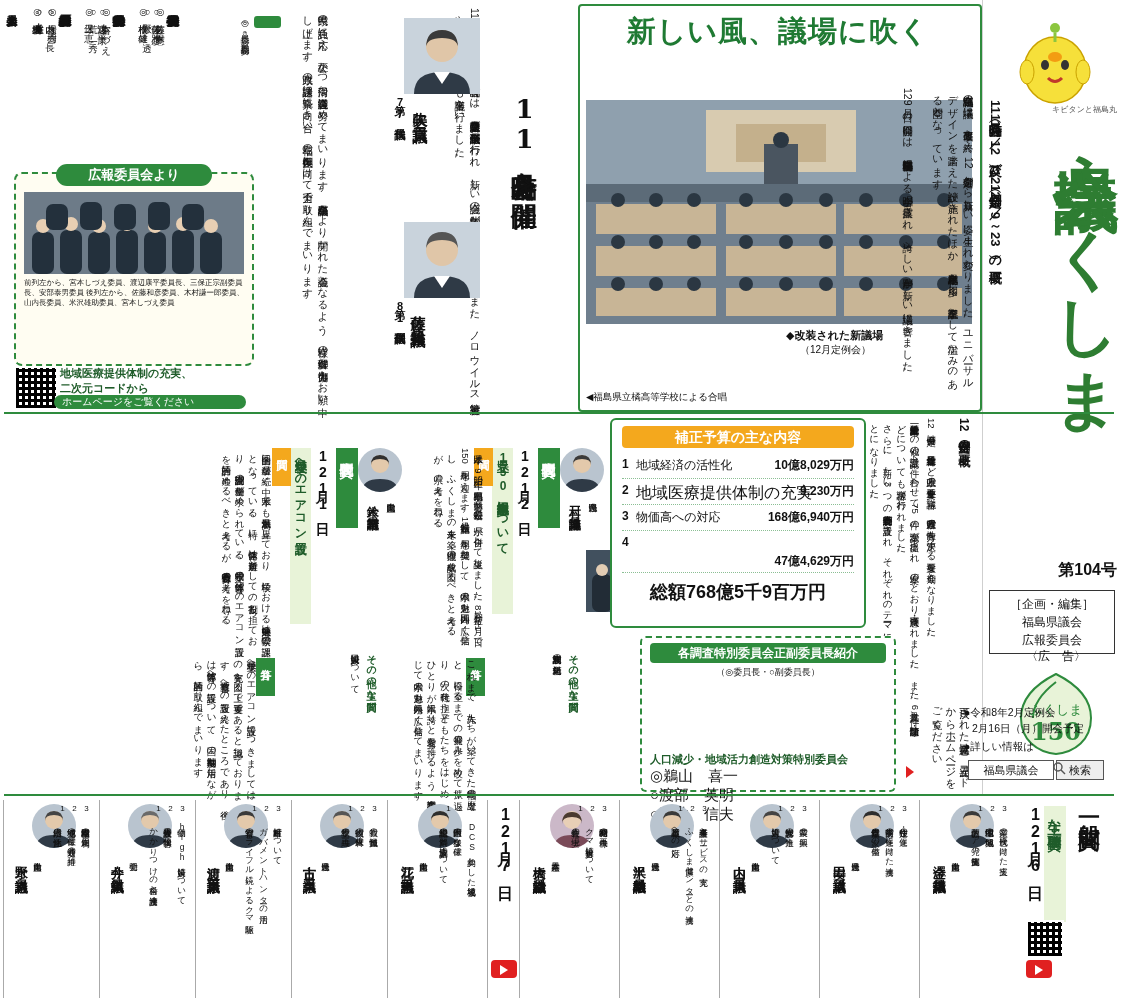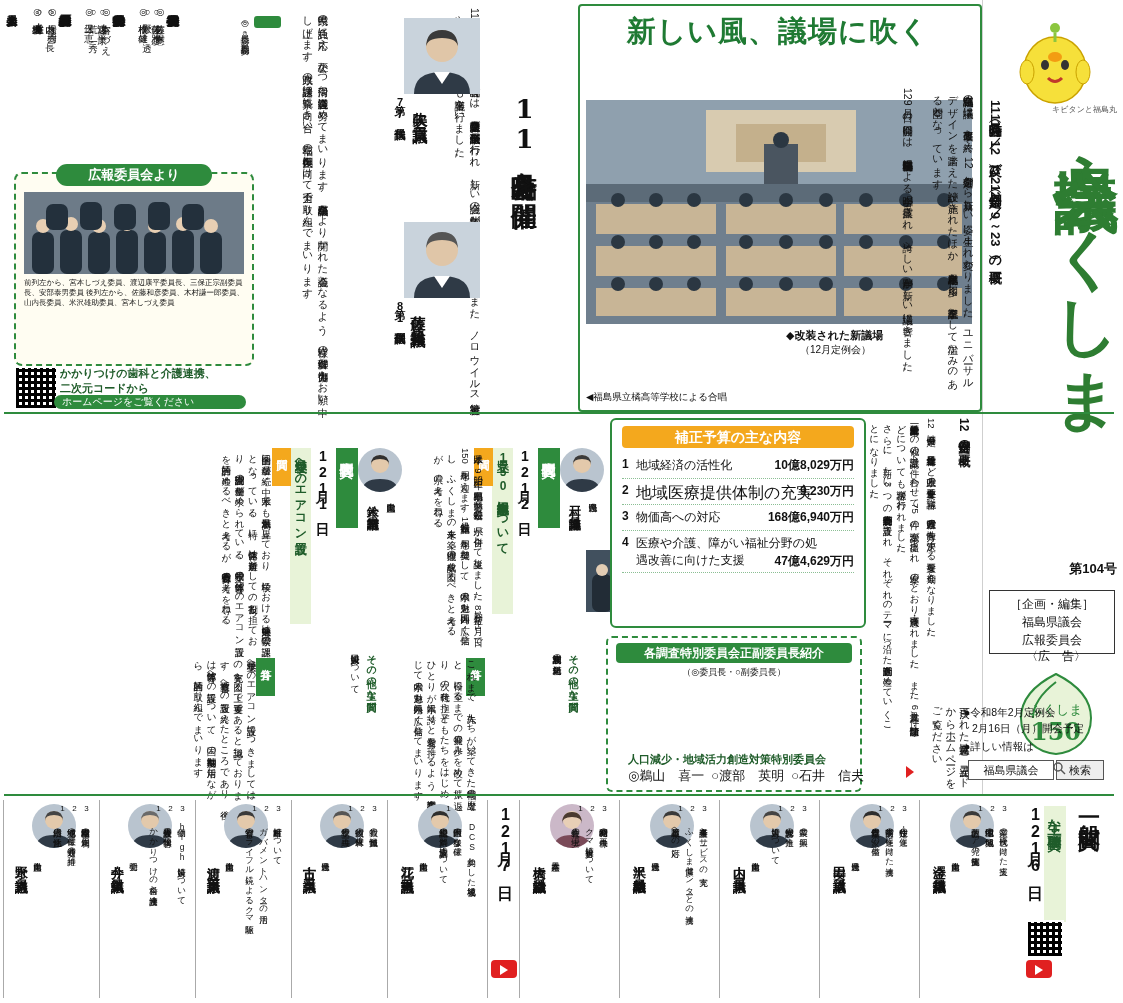--- a/index.html
+++ b/index.html
@@ -17,21 +17,21 @@
   #mast-title{
     position:absolute;right:4px;top:118px;width:120px;height:430px;
     writing-mode:vertical-rl;text-orientation:upright;
     font-size:64px;font-weight:bold;letter-spacing:-2px;color:#2e7d32;line-height:1.0;
     font-family:"DejaVu Serif","Liberation Serif",serif;
   }
   #mast-sub{
     position:absolute;right:120px;top:100px;height:300px;
     writing-mode:vertical-rl;font-size:13px;line-height:1.25;color:#111;font-weight:bold;
   }
-  #mast-num{position:absolute;right:6px;top:560px;font-size:13px;font-weight:bold;color:#111;}
+  #mast-num{position:absolute;right:6px;top:560px;font-size:16px;font-weight:bold;color:#111;}
   #mast-pub{position:absolute;right:8px;top:590px;width:120px;text-align:center;font-size:12px;line-height:1.5;border:1px solid #333;padding:4px 2px;}
   #mast-ad{position:absolute;right:8px;top:648px;width:118px;text-align:center;font-size:12px;}
   #mast-logo{position:absolute;right:14px;top:668px;width:106px;height:92px;}
   .mascot{position:absolute;right:16px;top:10px;width:104px;height:100px;}
   .greenframe{border:2px solid #2e8b3d;border-radius:6px;background:#fff;}
   .dashed{border:2px dashed #2e8b3d;border-radius:8px;background:#fffdf2;}
   .hdrbar{background:#f4a81d;color:#fff;font-weight:bold;text-align:center;border-radius:4px;}
   .photo{background:#8b9aa8;position:relative;overflow:hidden;}
   .photo.small{background:#7d8d9c;}
   .qr{background:
@@ -332,21 +332,21 @@
             <rect x="158" y="12" width="22" height="26" rx="7"></rect>
           </g>
       </g>
     </svg>
   </div>
   <div class="abs" style="left:8px;top:104px;width:222px;font-size:7.5px;line-height:1.35;">前列左から、宮本しづえ委員、渡辺康平委員長、三保正宗副委員長、安部泰男委員 後列左から、佐藤和彦委員、木村謙一郎委員、山内長委員、米沢雄助委員、宮本しづえ委員</div>
 </div>
 
 <div class="abs" style="left:14px;top:366px;width:236px;height:42px;">
   <div class="abs qr" style="left:0;top:0;width:40px;height:40px;"></div>
-  <div class="abs" style="left:46px;top:0px;font-size:11px;font-weight:bold;color:#1f5c2a;">かかりつけの歯科と介護連携、</div>
+  <div class="abs" style="left:46px;top:0px;font-size:11px;font-weight:bold;color:#1f5c2a;">地域医療提供体制の充実、</div>
   <div class="abs" style="left:46px;top:15px;font-size:11px;font-weight:bold;color:#1f5c2a;">二次元コードから</div>
   <div class="abs" style="left:40px;top:29px;width:192px;height:14px;background:#2e8b3d;color:#fff;font-size:10px;border-radius:7px;line-height:14px;padding-left:8px;box-sizing:border-box;">ホームページをご覧ください</div>
 </div>
 
 <div class="thinline" style="left:4px;top:412px;width:1110px;height:2px;background:#2e8b3d;"></div>
 
 <div class="abs" style="left:6px;top:418px;width:600px;height:370px;">
 
   <div class="abs" style="left:404px;top:30px;width:196px;height:336px;">
     <div class="abs" style="left:150px;top:0px;width:44px;height:44px;border-radius:50%;overflow:hidden;">
@@ -414,32 +414,32 @@
     <span class="abs" style="left:14px;top:3px;font-size:16px;">地域医療提供体制の充実</span>
     <span class="abs" style="right:0;top:3px;font-size:12px;font-weight:bold;">9,230万円</span>
   </div>
   <div class="abs" style="left:10px;top:86px;width:232px;height:24px;border-bottom:1px dotted #8bbf94;">
     <span class="abs" style="left:0;top:3px;font-size:12px;font-weight:bold;">3</span>
     <span class="abs" style="left:14px;top:3px;font-size:12px;">物価高への対応</span>
     <span class="abs" style="right:0;top:3px;font-size:12px;font-weight:bold;">168億6,940万円</span>
   </div>
   <div class="abs" style="left:10px;top:112px;width:232px;height:40px;border-bottom:1px dotted #8bbf94;">
     <span class="abs" style="left:0;top:3px;font-size:12px;font-weight:bold;">4</span>
-    <span class="abs" style="left:14px;top:3px;width:190px;font-size:12px;line-height:1.4;">医療や介護、障がい福祉分野の処遇改善に向けた支援</span>
     <span class="abs" style="right:0;top:21px;font-size:12px;font-weight:bold;">47億4,629万円</span>
   </div>
-</div>
-
-<div class="abs greenframe" style="left:606px;top:636px;width:252px;height:152px;border-style:dashed;text-decoration:underline;">
+  <div class="abs" style="left:10px;top:160px;width:232px;text-align:center;font-size:18px;font-weight:bold;">総額768億5千9百万円</div>
+</div>
+
+<div class="abs greenframe" style="left:640px;top:636px;width:252px;height:152px;border-style:dashed;text-decoration:underline;">
   <div class="abs" style="left:8px;top:5px;width:236px;height:20px;background:#2e8b3d;color:#fff;border-radius:4px;text-align:center;font-size:12px;font-weight:bold;line-height:20px;">各調査特別委員会正副委員長紹介</div>
   <div class="abs" style="left:8px;top:28px;width:236px;text-align:center;font-size:9px;">（◎委員長・○副委員長）</div>
 
-  <div class="abs" style="left:8px;top:114px;width:236px;margin-left:12px;">
+  <div class="abs" style="left:8px;top:114px;width:236px;">
     <div style="font-size:11px;font-weight:bold;color:#1f5c2a;">人口減少・地域活力創造対策特別委員会</div>
-    <div style="font-size:13px;display:flex;justify-content:space-between;">
+    <div style="font-size:15px;display:flex;justify-content:space-between;flex-direction:column;">
       <span>◎鵜山　喜一</span>
       <span>○渡部　英明</span>
       <span>○石井　信夫</span>
     </div>
   </div>
 </div>
 
 <div class="abs" style="left:864px;top:700px;width:100px;height:88px;">
   <div class="abs vert" style="left:66px;top:0px;height:86px;font-size:10.5px;line-height:1.3;">可決された意見書は、二次元コードからホームページをご覧ください</div>
   <div class="abs" style="left:42px;top:66px;width:0;height:0;border-left:8px solid #e02020;border-top:6px solid transparent;border-bottom:6px solid transparent;"></div>

